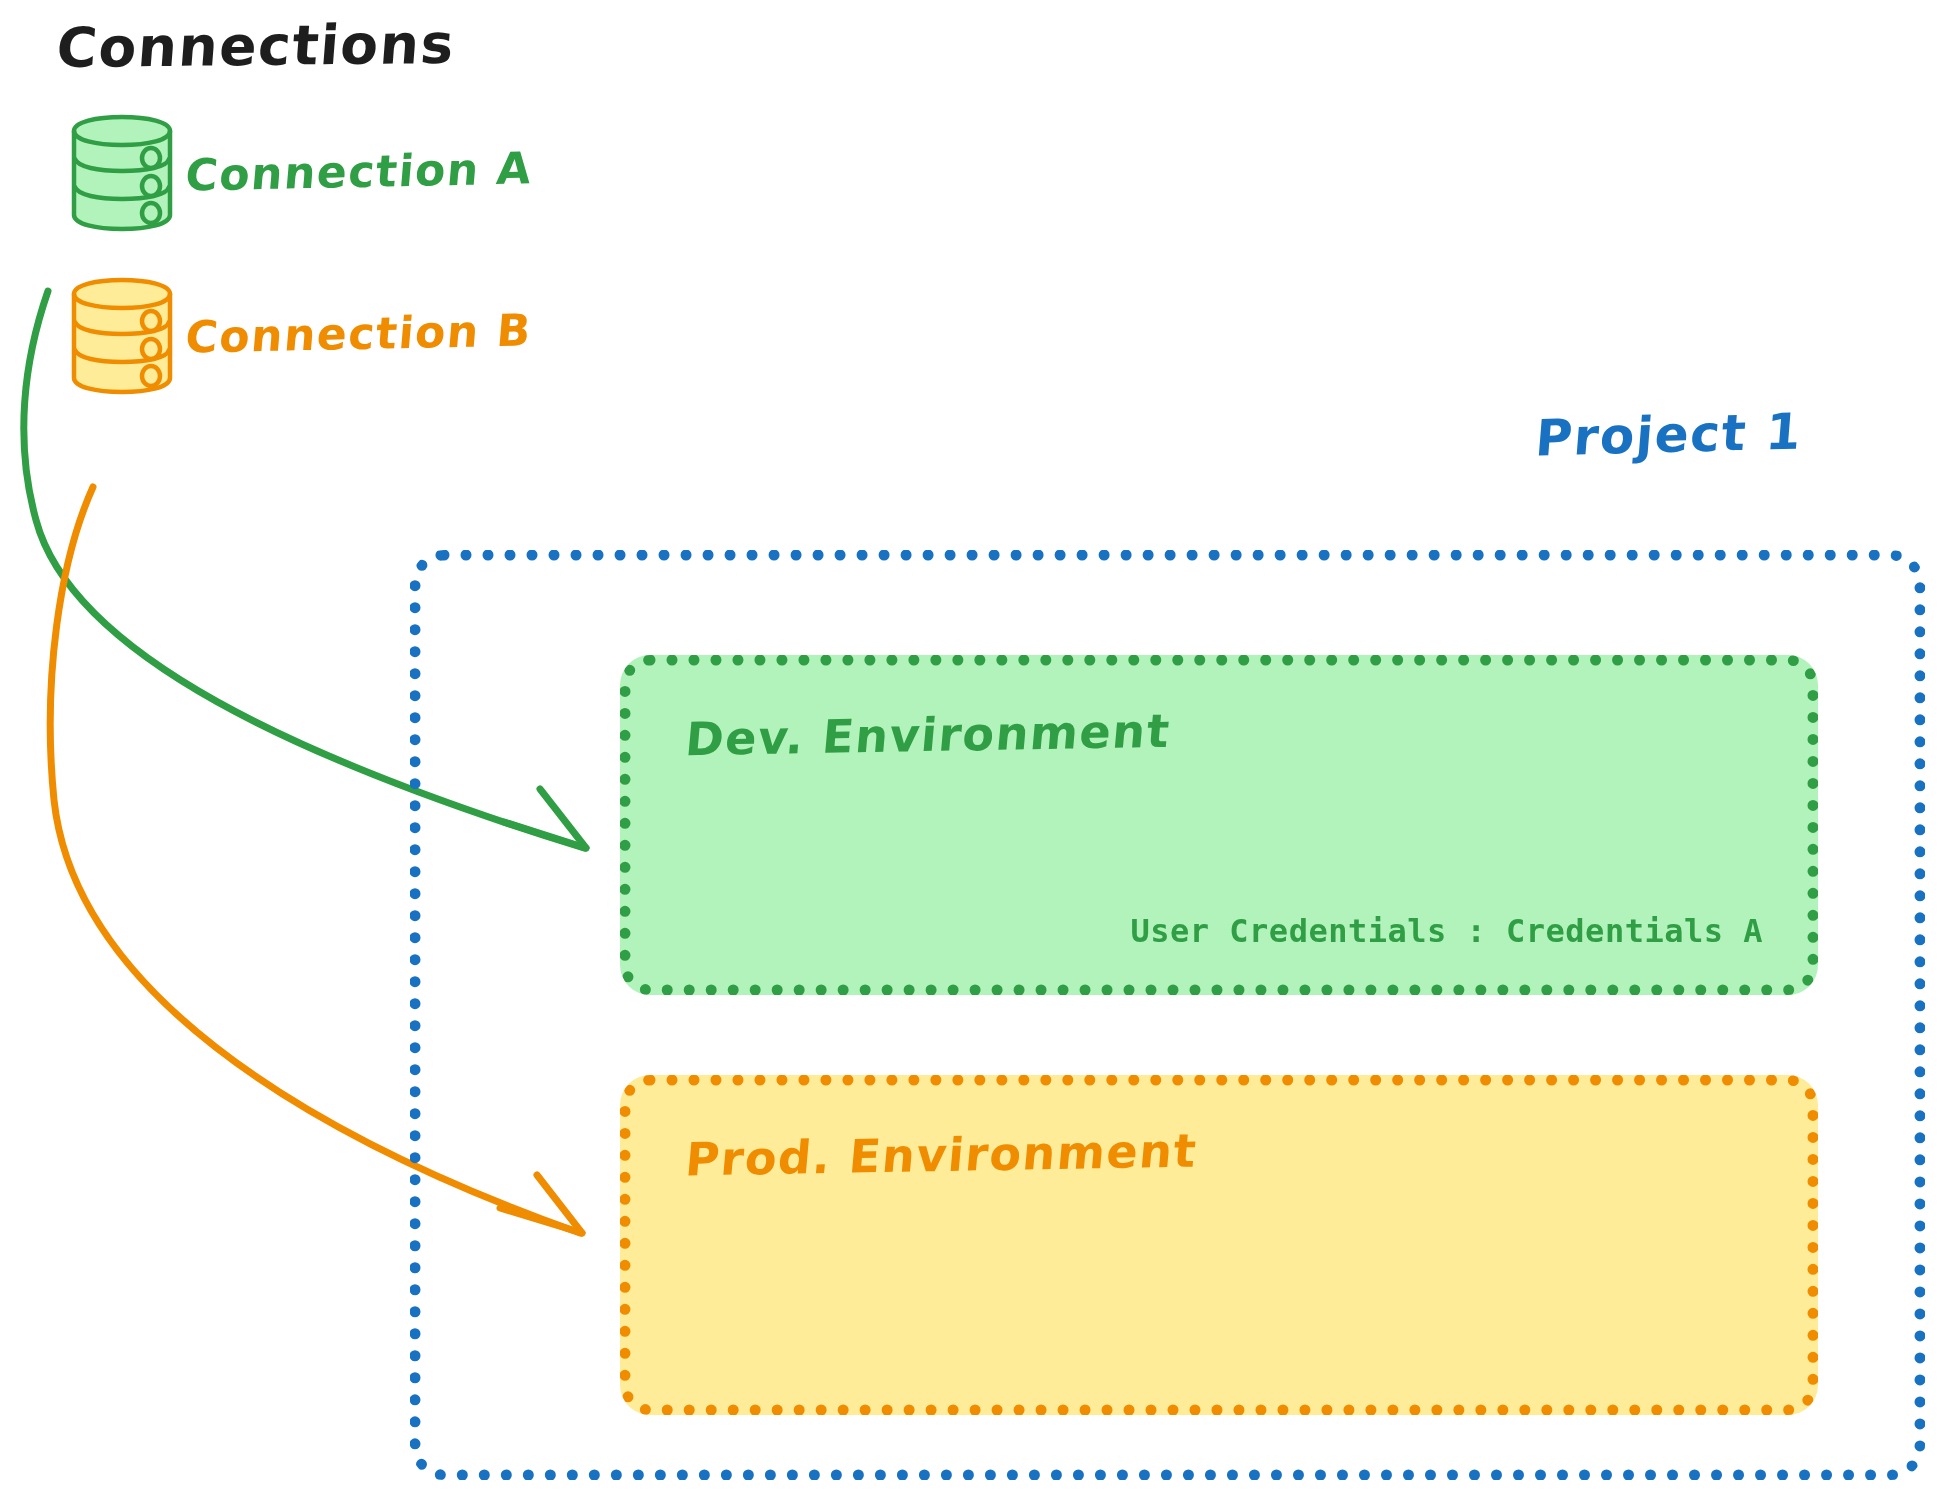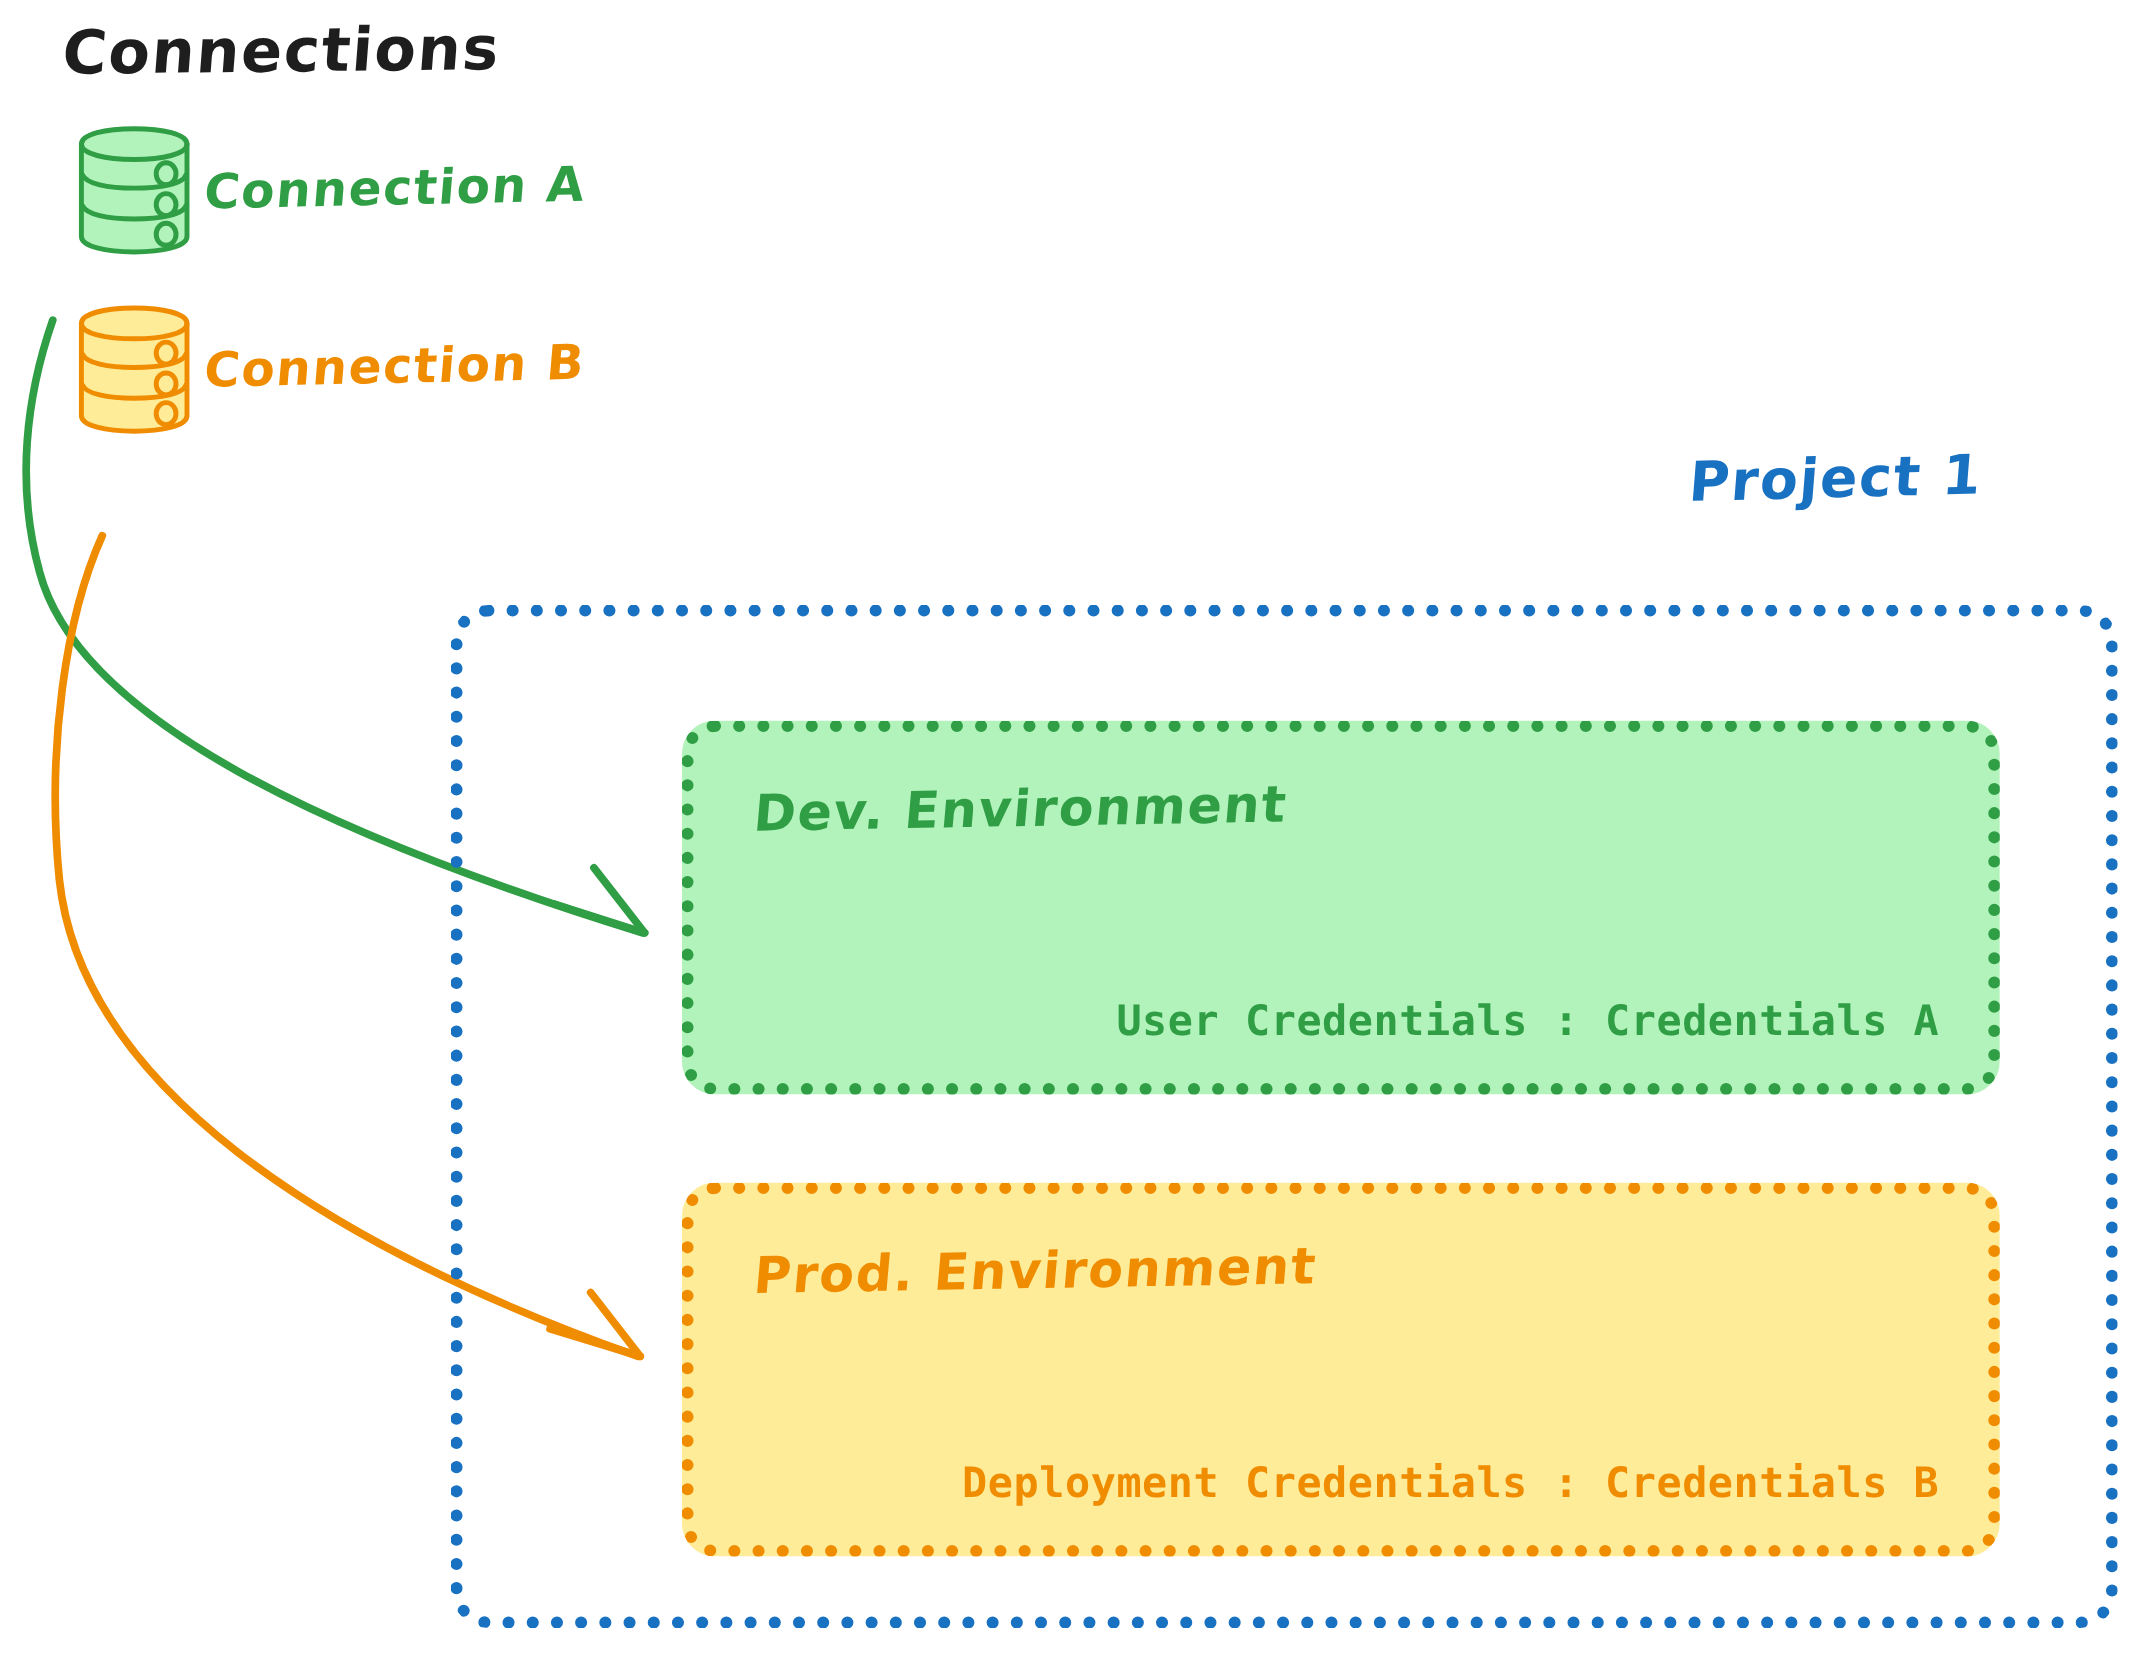--- a/index.html
+++ b/index.html
@@ -117,21 +117,21 @@
     font-size: 46px;
     transform: skewX(-6deg) rotate(-1deg);
   }
   #dev-title { left: 55px; top: 42px; color: #2f9e44; }
   #prod-title { left: 55px; top: 42px; color: #f08c00; }
 
   .env-cred {
     position: absolute;
     right: 44px;
     bottom: 34px;
-    font-size: 38px;
+    font-size: 32px;
   }
   #dev-cred { color: #2f9e44; }
   #prod-cred { color: #f08c00; }
 </style>
 </head>
 <body>
 
 <div id="canvas">
 
   <div id="title" class="hand">Connections</div>
@@ -191,16 +191,15 @@
 
   <div id="project-box"></div>
 
   <div id="dev-box" class="env-box">
     <div id="dev-title" class="env-title hand">Dev. Environment</div>
     <div id="dev-cred" class="env-cred mono">User Credentials : Credentials A</div>
   </div>
 
   <div id="prod-box" class="env-box">
     <div id="prod-title" class="env-title hand">Prod. Environment</div>
-    <div id="prod-cred" class="env-cred mono">Deployment Credentials : Credentials B</div>
   </div>
 
 </div>
 
 </body></html>

